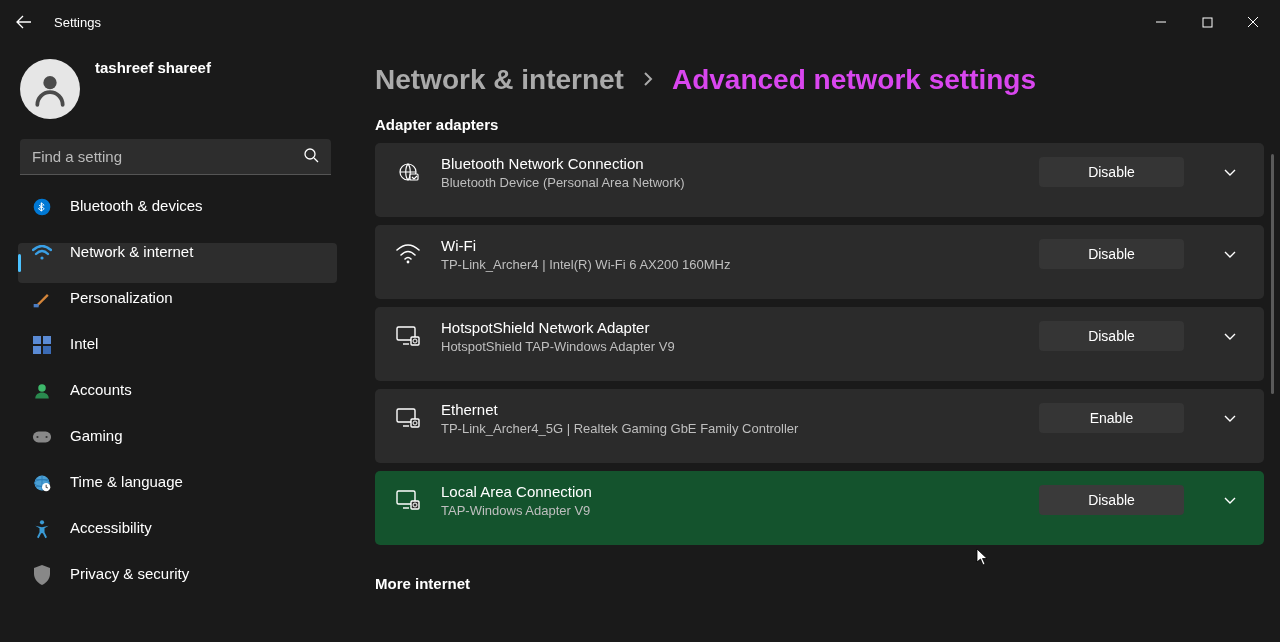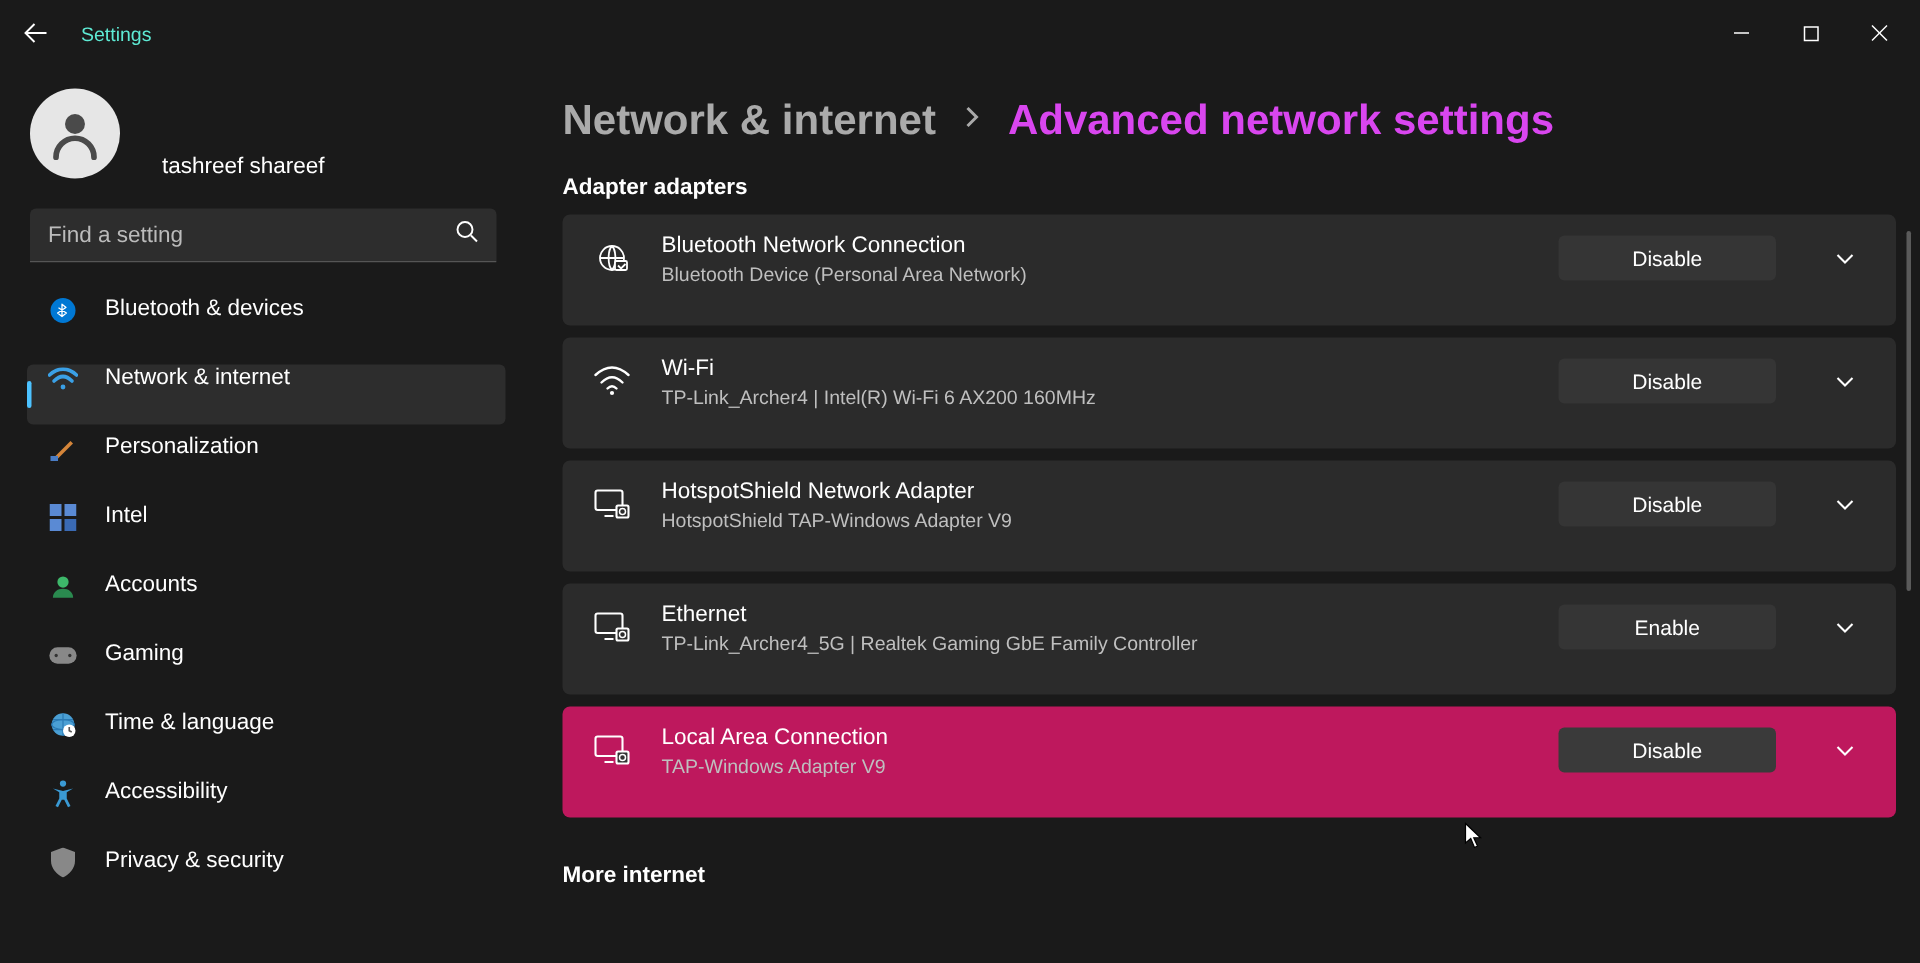--- a/index.html
+++ b/index.html
@@ -18,21 +18,21 @@
     align-items: center;
     padding: 0 4px;
   }
   .titlebar-back {
     width: 40px; height: 44px;
     display:flex; align-items:center; justify-content:center;
     color:#fff;
   }
   .titlebar-title {
     font-size: 13px;
-    color: #5eead4;
+    color: #ffffff;
     margin-left: 10px;
   }
   .window-controls {
     margin-left: auto;
     display: flex;
   }
   .wc-btn {
     width: 46px; height: 32px;
     display:flex; align-items:center; justify-content:center;
     color:#fff;
@@ -44,24 +44,25 @@
   }
 
   
   .sidebar {
     width: 345px;
     padding: 15px 8px 0 18px;
     flex-shrink: 0;
   }
   .profile {
     display:flex;
-    align-items:flex-end;
-    gap: 28px;
+    align-items:flex-start;
+    gap: 15px;
     margin-bottom: 20px;
     padding-left: 2px;
+    font-weight: bold;
   }
   .avatar {
     width: 60px; height: 60px;
     border-radius: 50%;
     background: #e6e6e6;
     display:flex; align-items:center; justify-content:center;
   }
   .avatar svg { fill:#4a4a4a; }
   .profile-name {
     font-size: 15px;
@@ -151,21 +152,21 @@
   .card {
     background: #2b2b2b;
     border-radius: 5px;
     height: 74px;
     margin-bottom: 8px;
     display:flex;
     align-items:center;
     padding: 0 14px 16px 20px;
     gap: 20px;
   }
-  .card.hover { background: #be185d; }
+  .card.hover { background: #14532d; }
   .card-icon {
     width: 26px; height: 26px;
     display:flex; align-items:center; justify-content:center;
     color:#fff;
   }
   .card-text { flex:1; }
   .card-title { font-size: 15px; color:#fff; line-height:1.2; }
   .card-sub { font-size: 13px; color:#bfbfbf; margin-top:2px; }
   .action-btn {
     background: #353535;

